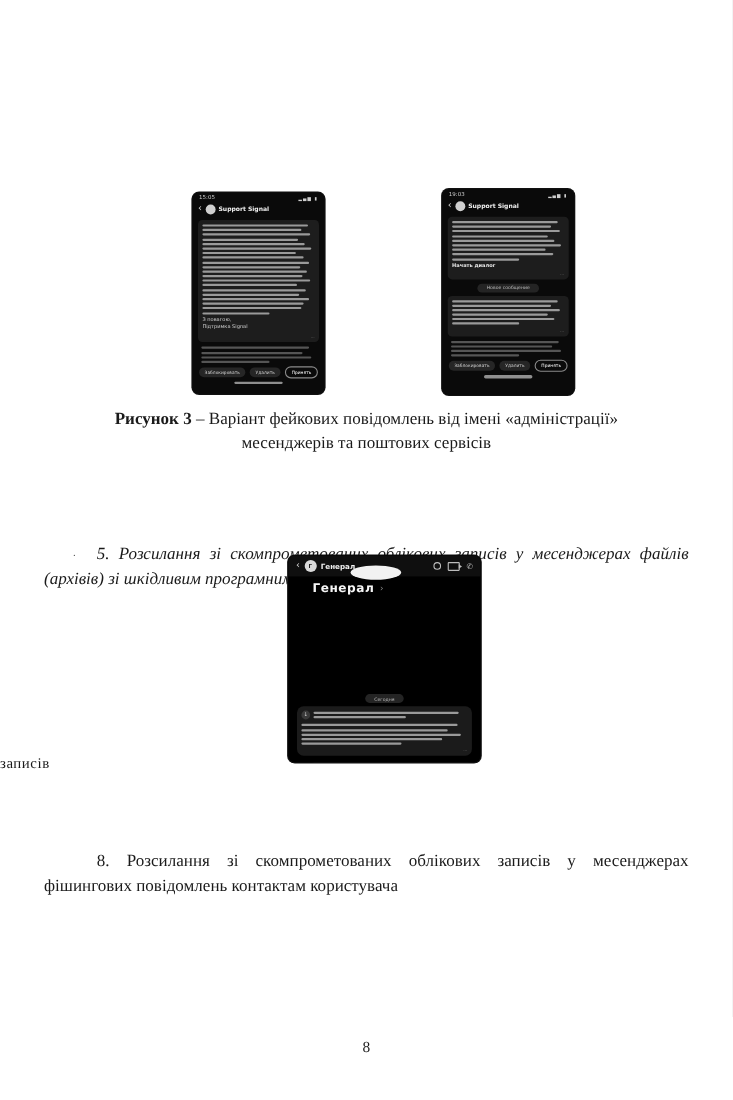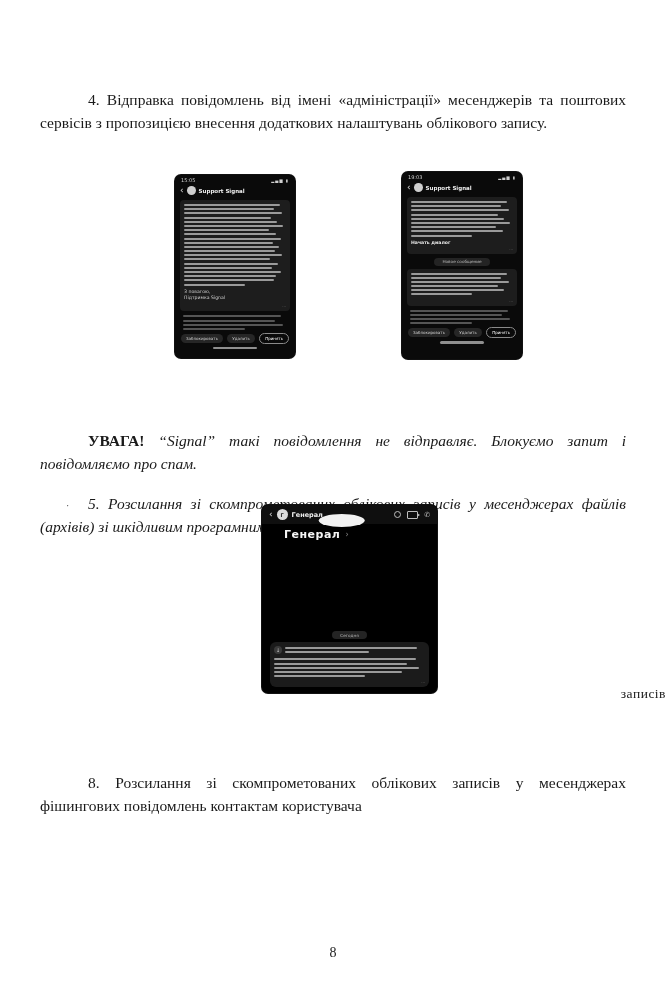--- a/index.html
+++ b/index.html
@@ -61,21 +61,20 @@
   .input-field{flex:1;height:8px;background:#161616;border:0.5px solid #2c2c2c;border-radius:5px;
                display:flex;align-items:center;padding:0 4px;}
   .partial-word{font-size:13.5px;letter-spacing:0.5px;}
   .stray-dot{font-size:10px;color:#444;}
 </style>
 </head>
 <body>
 
 <div class="page">
 
-  <p class="abs para indent" style="top:72px;">4. Відправка повідомлень від імені «адміністрації» месенджерів та поштових сервісів з пропозицією внесення додаткових налаштувань облікового запису.</p>
 
   <div class="abs" style="left:0;top:172px;width:666px;height:190px;">
 
     <div class="phone" style="left:175px;top:3px;width:120px;height:183px;">
       <div class="statusbar">
         <span>15:05</span>
         <span class="sb-icons">▂▄▆ ▮</span>
       </div>
       <div class="chat-header">
         <span class="back">‹</span>
@@ -170,30 +169,31 @@
         </div>
       <div class="btn-row">
         <span class="pill">Заблокировать</span>
         <span class="pill">Удалить</span>
         <span class="pill primary">Принять</span>
       </div>
       <div class="home-bar"></div>
     </div>
   </div>
 
-
-  <p class="abs para indent" style="top:413px;">
-    <span class="warn-label">УВАГА!</span><span class="warn-text"> “Signal” такі повідомлення не відправляє. Блокуємо запит і повідомляємо про спам.</span>
-  </p>
+  <div class="abs caption" style="top:370px;">
+    <span style="font-weight:bold">Рисунок 3</span><span> – Варіант фейкових повідомлень від імені «адміністрації»</span><br>
+    <span>месенджерів та поштових сервісів</span>
+  </div>
+
 
   <p class="abs para indent" style="top:476px;font-style:italic;">5. Розсилання зі скомпрометованих облікових записів у месенджерах файлів (архівів) зі шкідливим програмним забезпеченням.</p>
 
   <span class="abs stray-dot" style="left:66px;top:500px;">·</span>
 
-  <div class="abs partial-word" style="left:0;top:686px;width:666px;text-align:right;z-index:1;">записів</div>
+  <div class="abs partial-word" style="left:0;top:686px;width:666px;text-align:left;z-index:1;">записів</div>
 
   <div class="phone" style="left:262px;top:505px;width:175px;height:188px;z-index:2;background:#000;">
     <div class="tg-header">
       <span class="back">‹</span>
       <span class="avatar" style="width:11px;height:11px;background:#d9d9d9;">Г</span>
       <span class="contact-name" style="font-size:6.5px;">Генерал</span>
       <span class="white-blob"></span>
       <span class="tg-icons">
         <span class="icon-dot"></span>
         <span class="icon-cam"></span>

